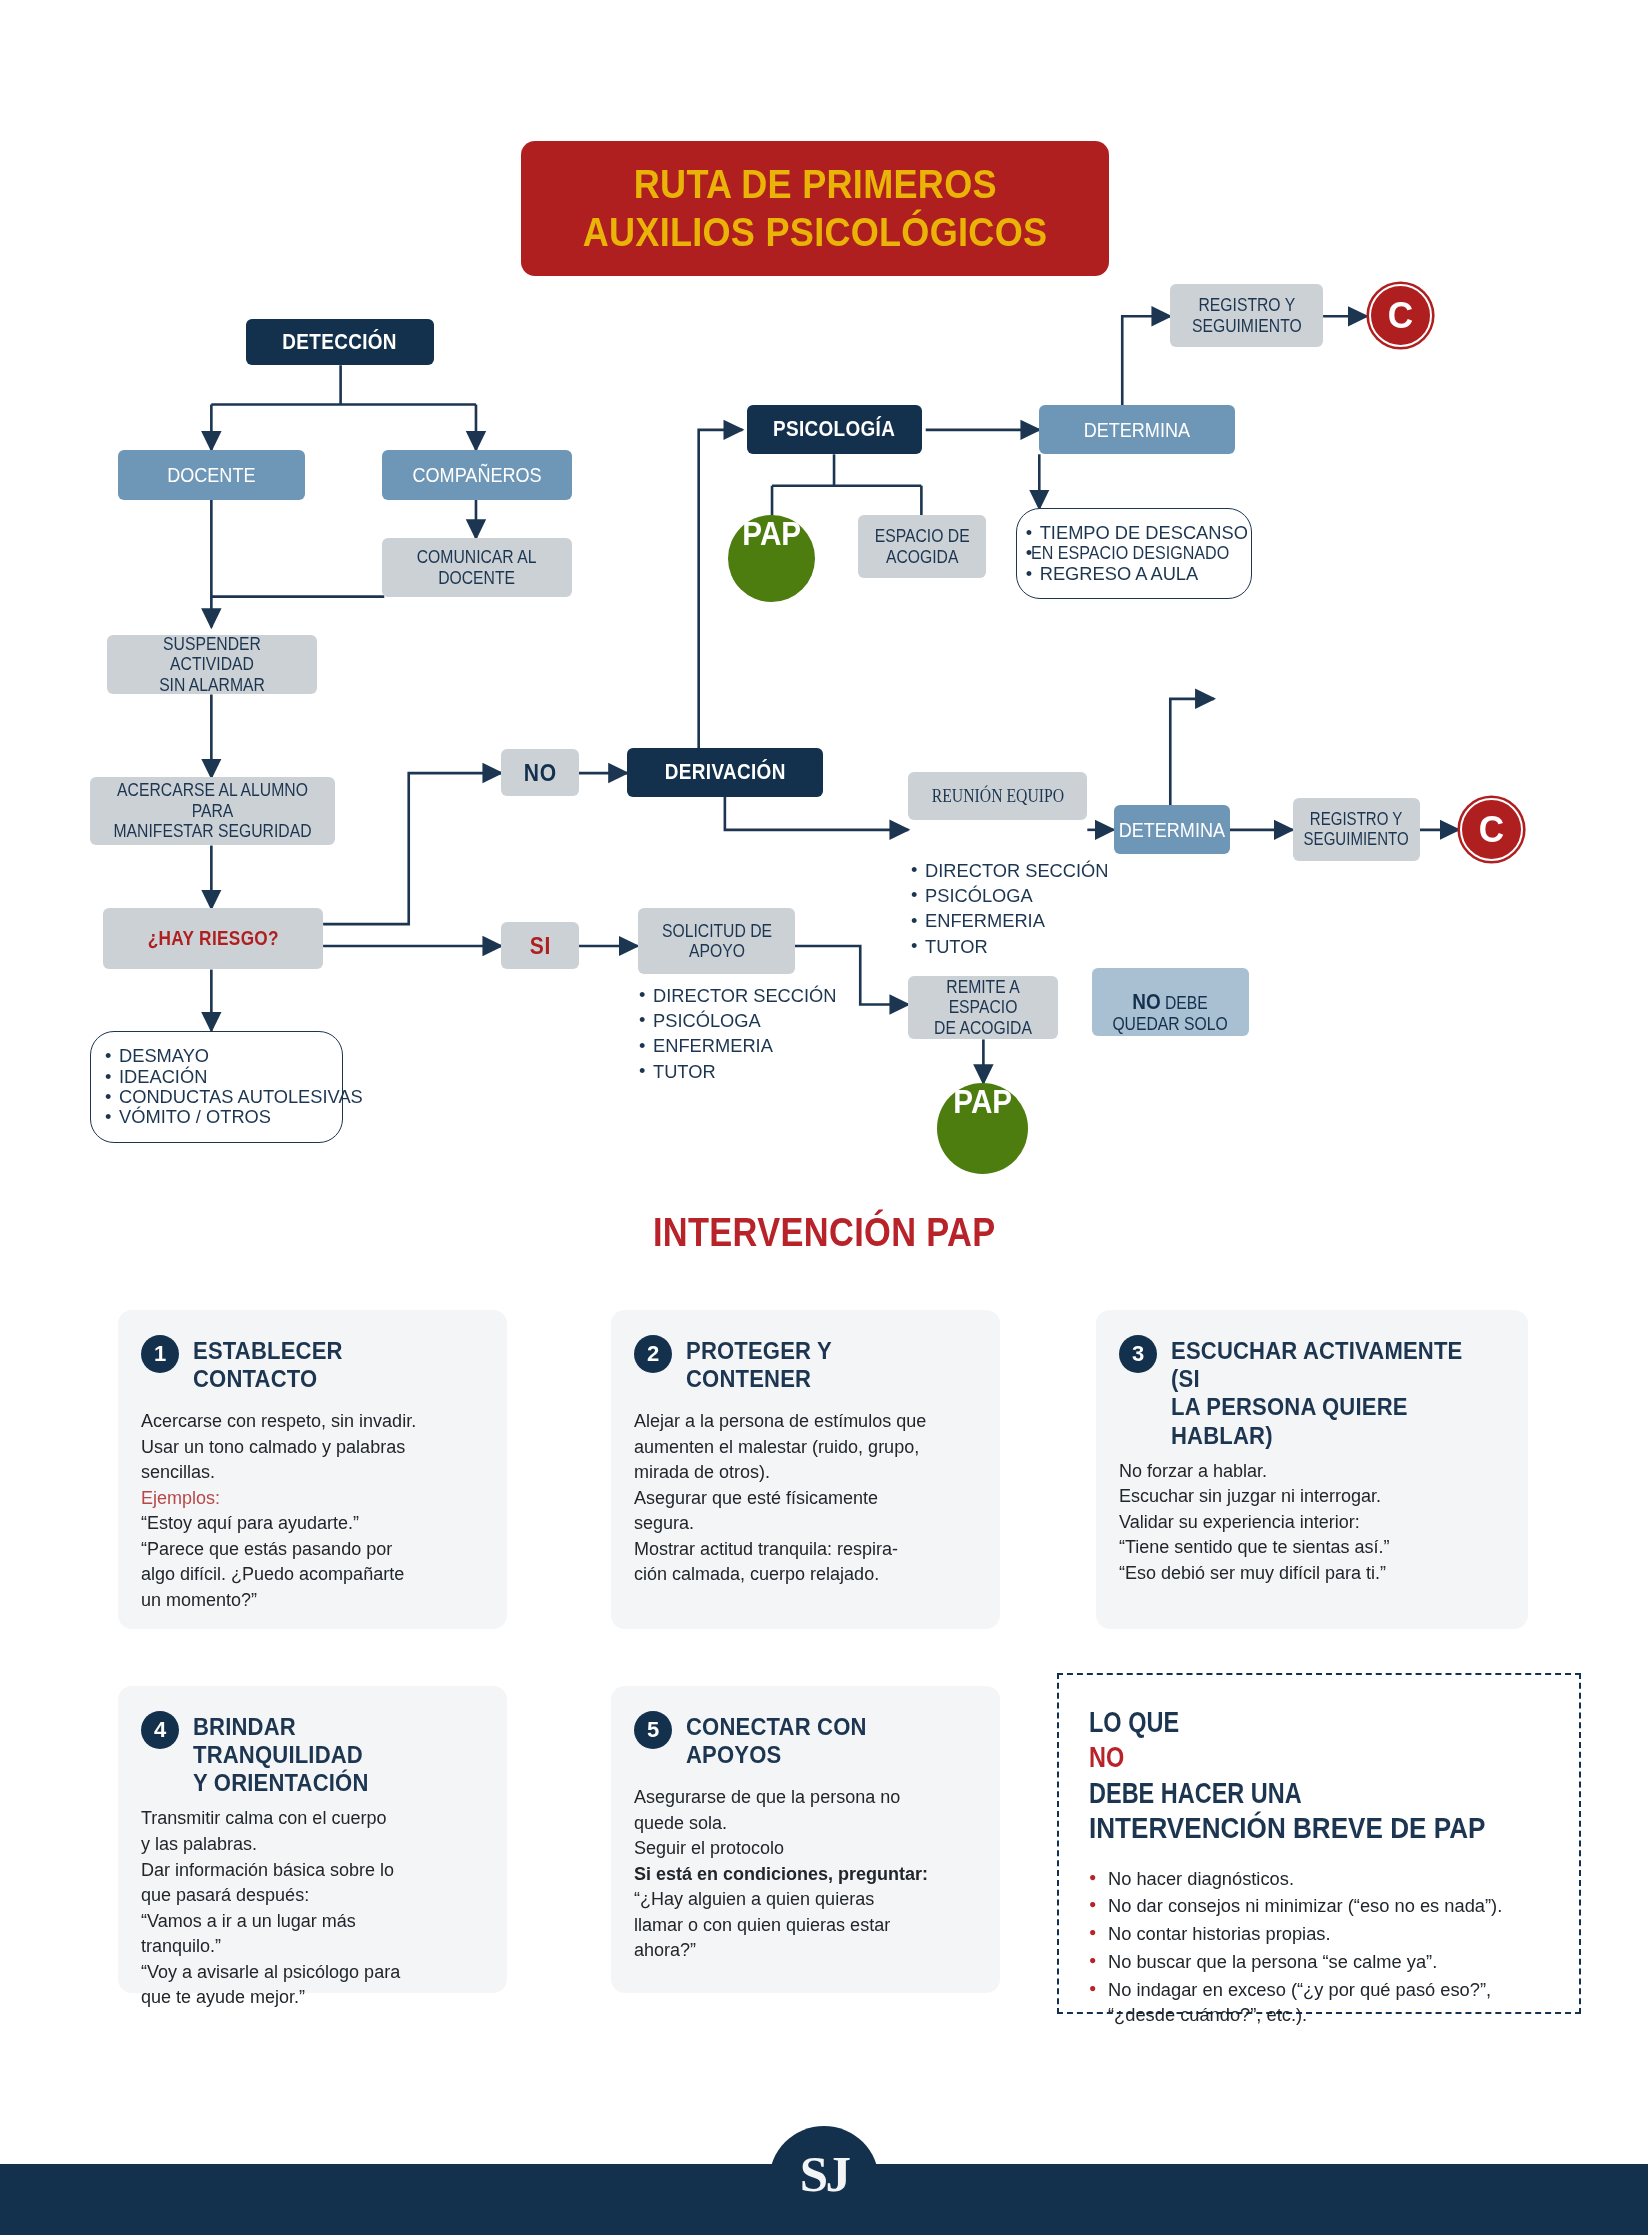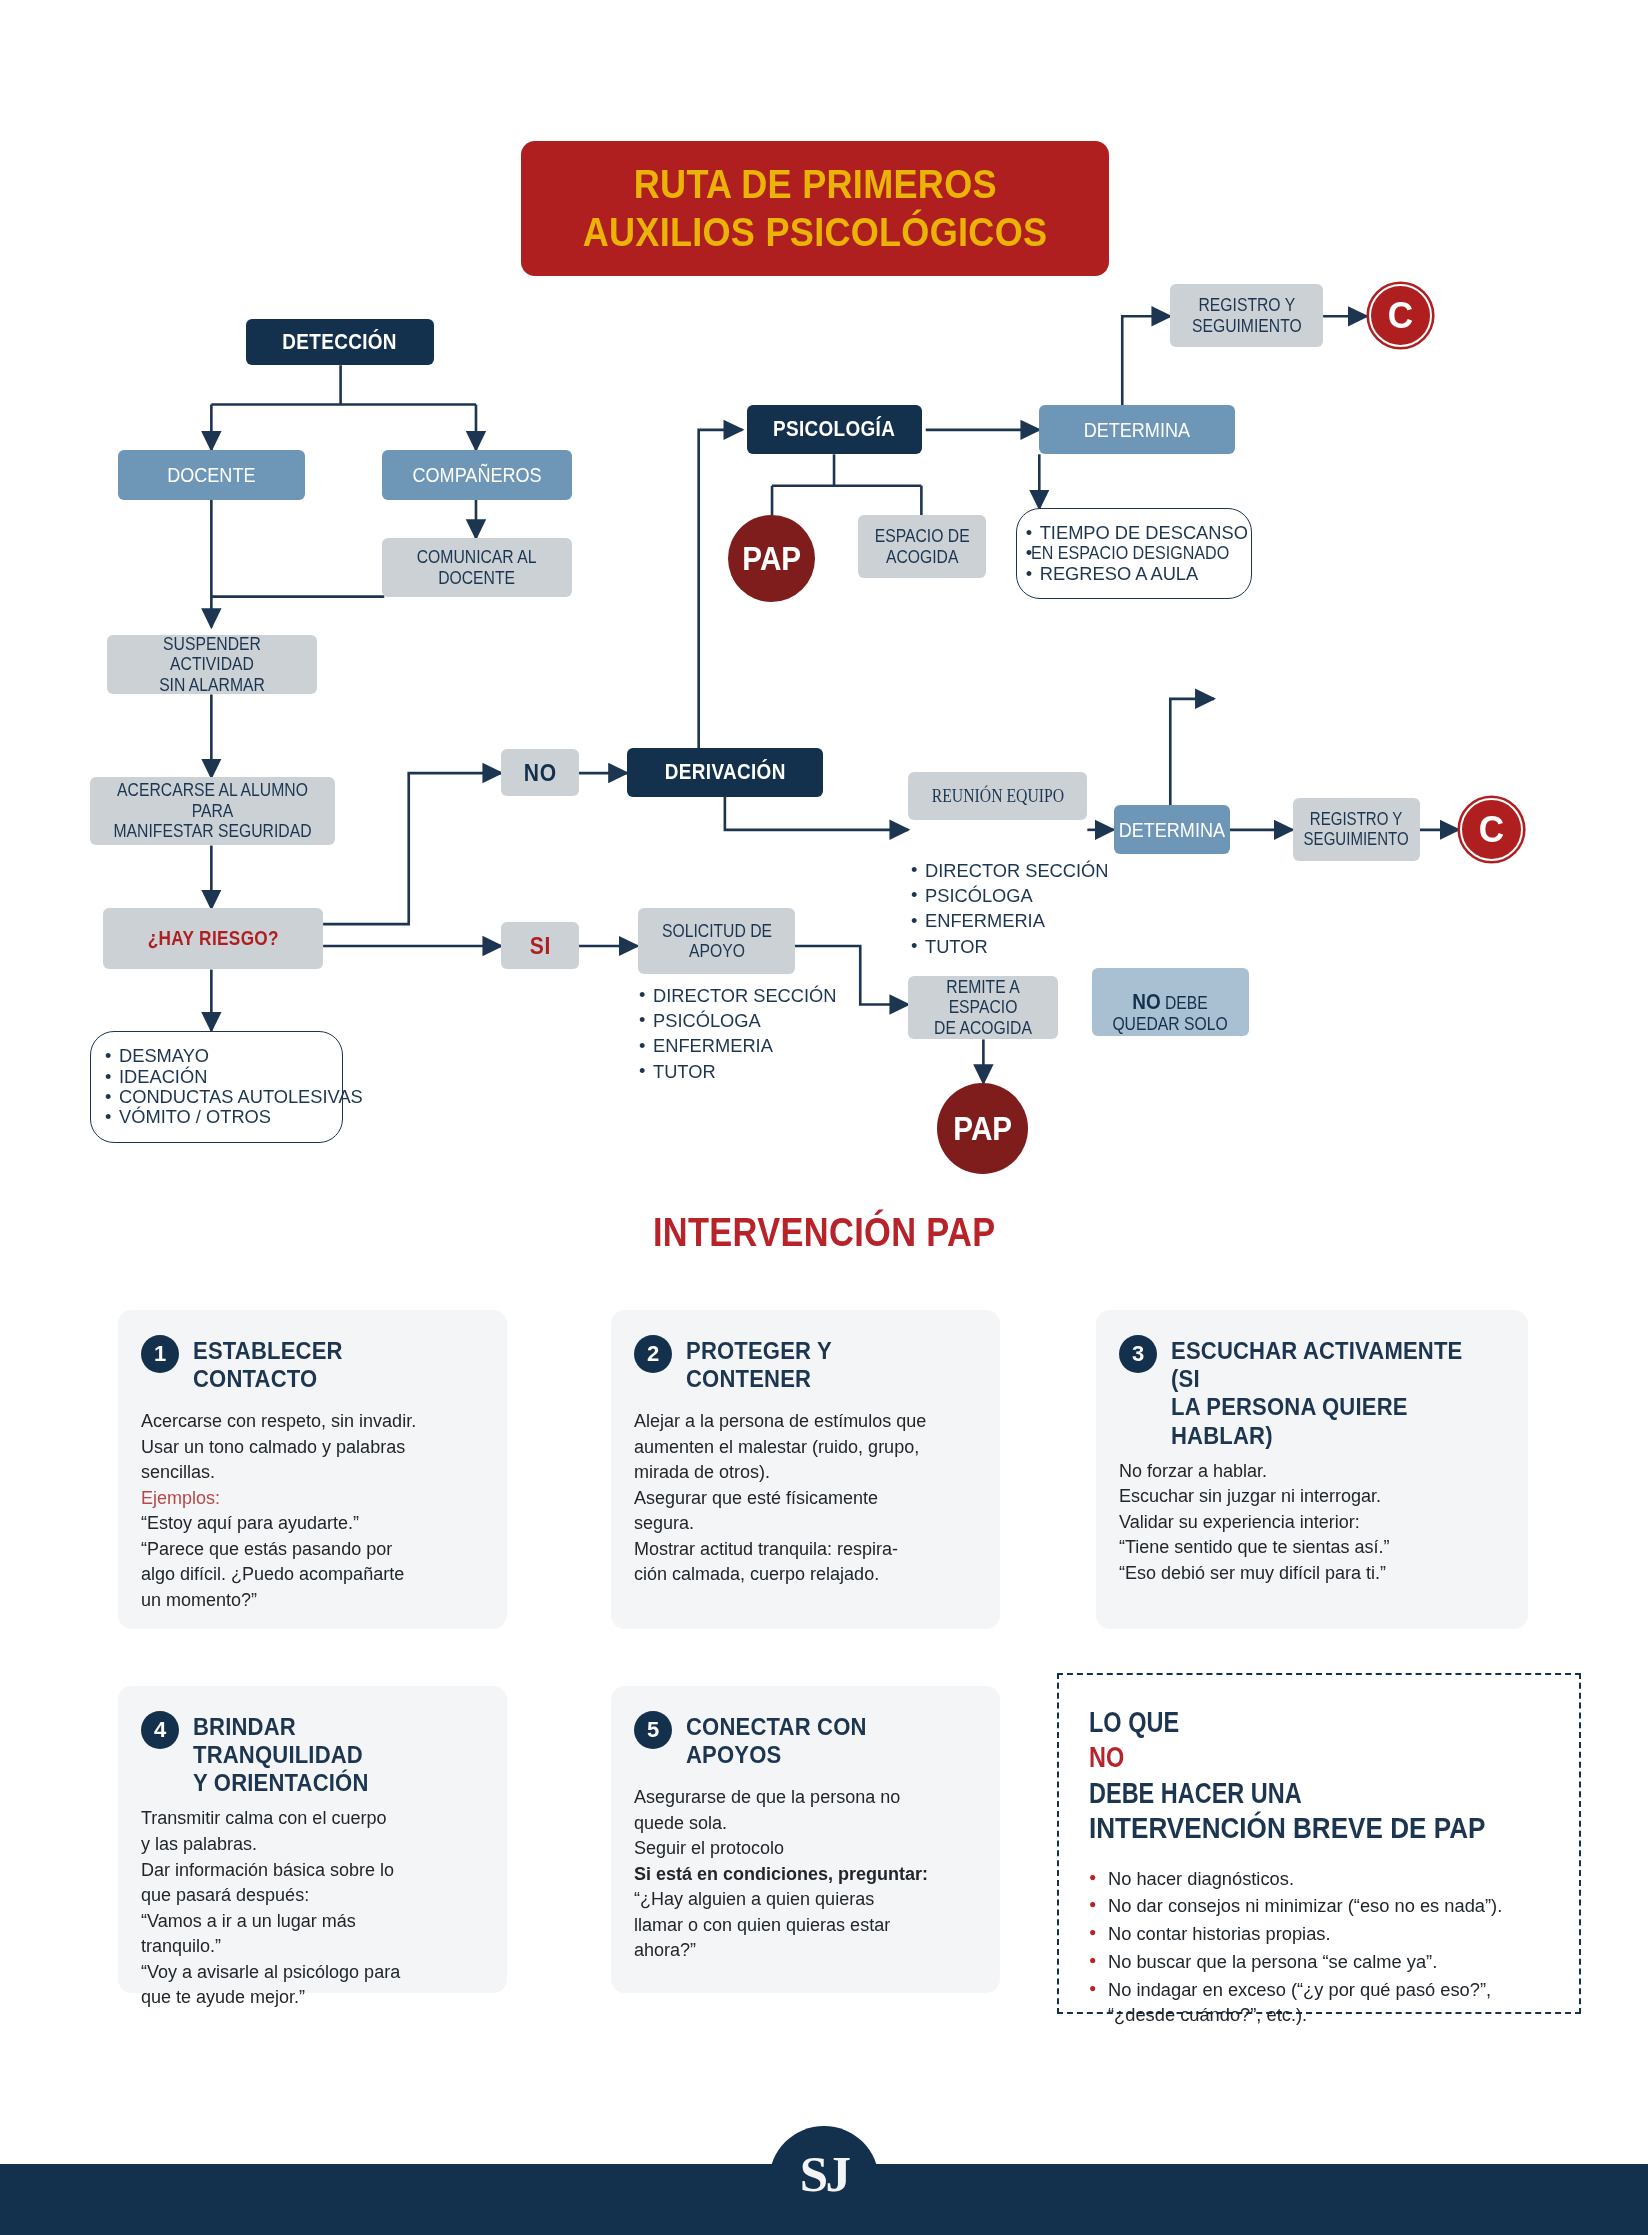--- a/index.html
+++ b/index.html
@@ -53,23 +53,23 @@
     background: #fff; color: #1c3550; font-size: 18.3px;
     border: 1.7px solid #1c3550; border-radius: 24px;
     justify-content: flex-start; text-align: left;
   }
   .pill-no { background: #ccd1d6; color: #13304d; font-weight: bold; font-size: 24.5px; letter-spacing: 0.9px; }
   .pill-si { background: #ccd1d6; color: #b01f1f; font-weight: bold; font-size: 24.5px; letter-spacing: 0.9px; }
   .risk { background: #ccd1d6; color: #b01f1f; font-weight: bold; font-size: 20px; letter-spacing: 0.4px; }
 
   .pap-circle {
     position: absolute;
-    background: #7f1d1d; color: #fff;
+    background: #4d7c0f; color: #fff;
     border-radius: 50%;
-    display: flex; align-items: center; justify-content: center;
+    display: flex; align-items: flex-start; justify-content: center;
     font-family: "Liberation Sans Narrow", "Liberation Sans", sans-serif;
     font-weight: bold; font-size: 33px;
   }
   .pap-circle span { transform: scaleX(0.9); }
 
   .c-badge {
     position: absolute;
     border-radius: 50%;
     background: #b01f1f;
     border: 2.6px solid #ffffff;

